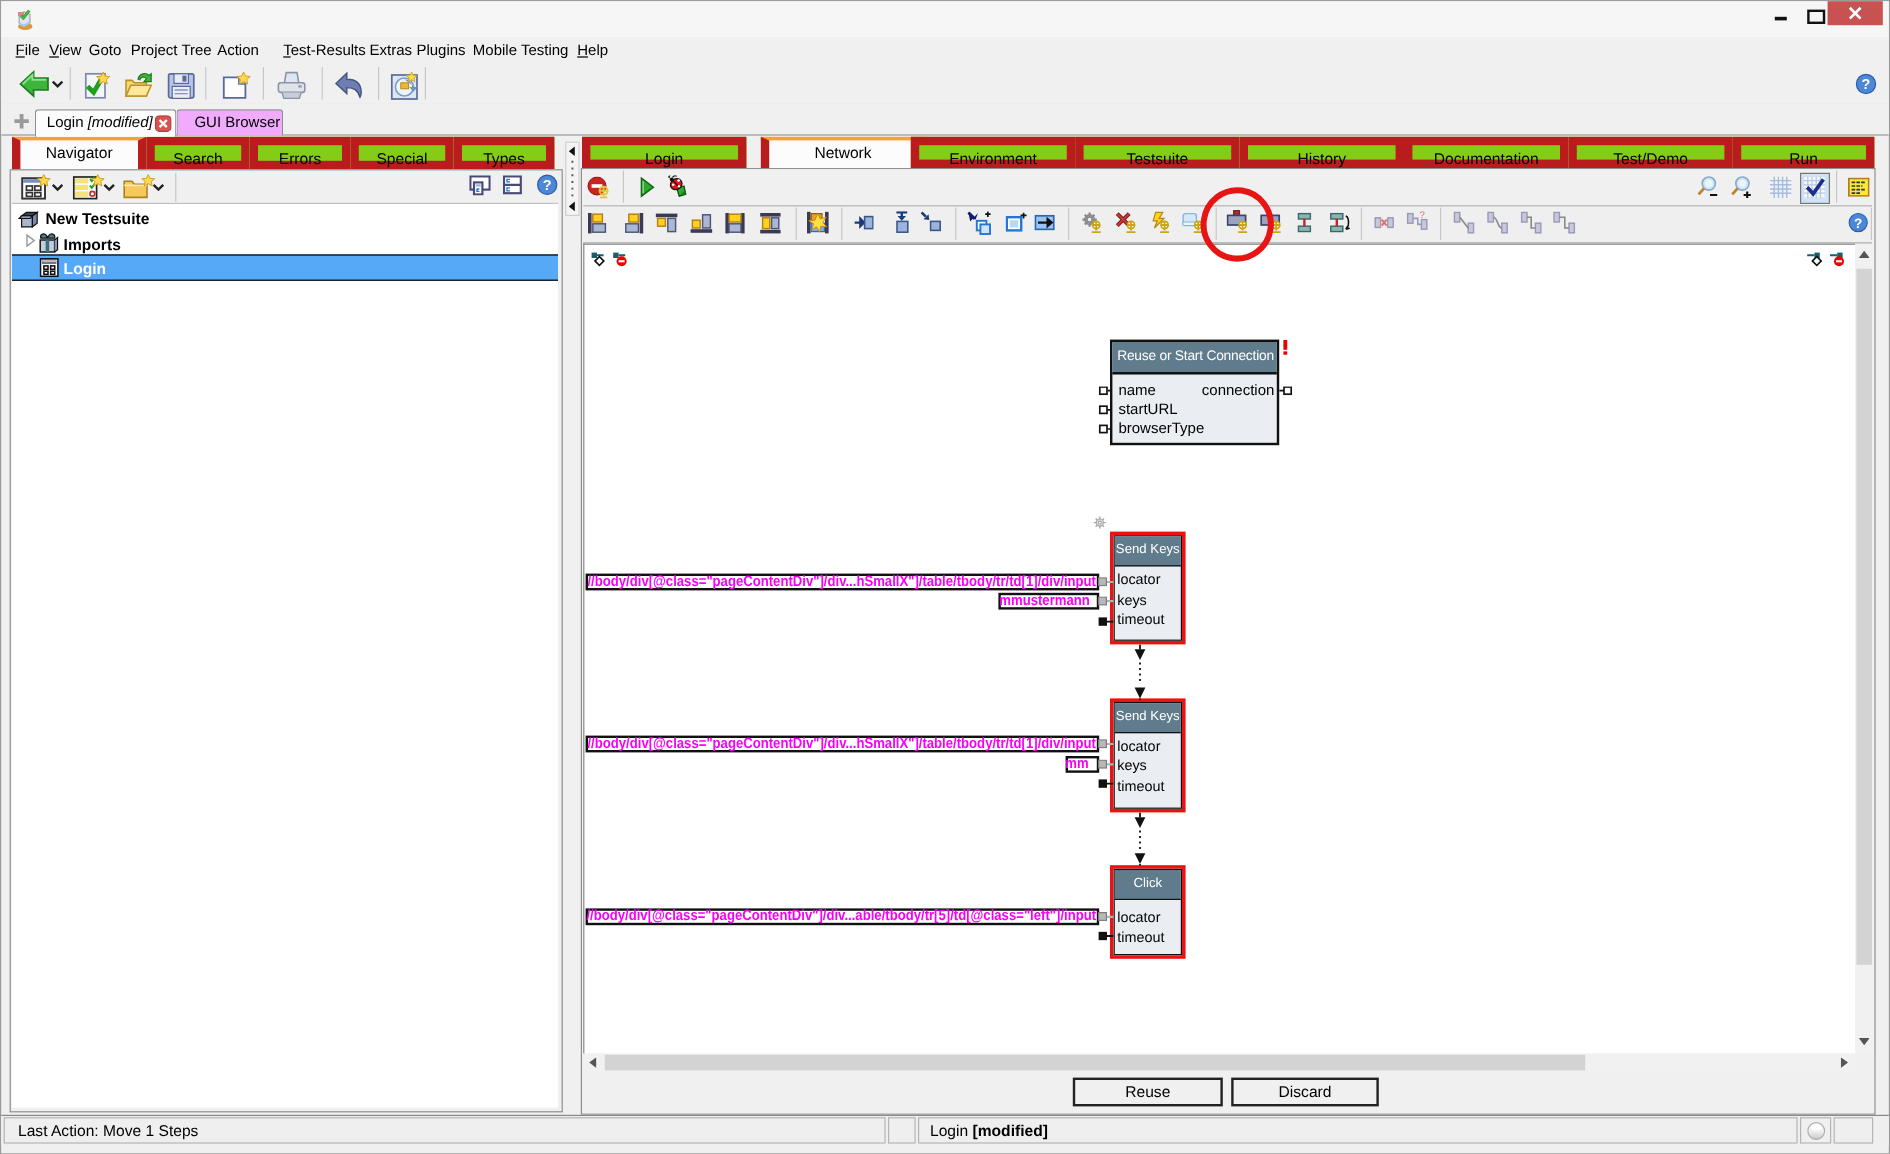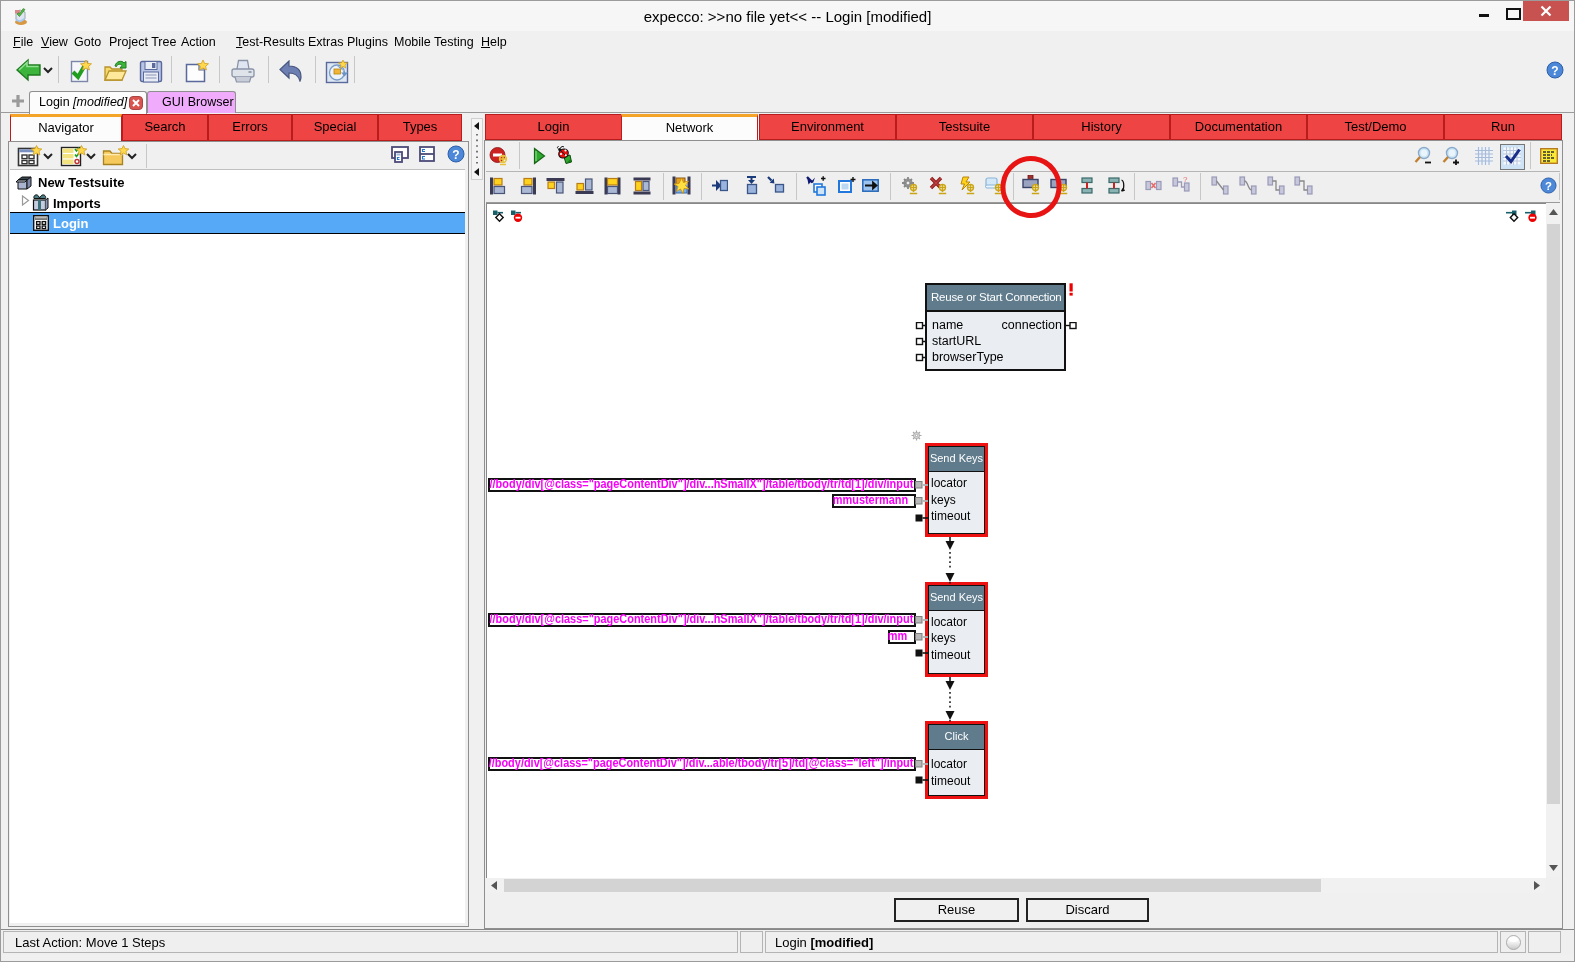--- a/index.html
+++ b/index.html
@@ -23,21 +23,21 @@
  border-bottom:1px solid #d9d9d9;}
 .tsep{position:absolute;top:2px;height:27px;width:1px;background:#c7c7c7;}
 
 #tabrow{position:absolute;left:1px;top:86px;width:1573px;height:28px;background:#f0f0f0;}
 .dtab{position:absolute;top:5px;height:21px;background:#fbfbfb;border:1px solid #8f8f8f;
  border-bottom:none;border-radius:3px 3px 0 0;font-size:12.5px;color:#000;white-space:nowrap;}
 #tabline{position:absolute;left:0;top:26px;width:1573px;height:1px;background:#9a9a9a;}
 
 #leftpanel{position:absolute;left:8px;top:114px;width:460px;height:812px;}
 #rightpanel{position:absolute;left:484px;top:114px;width:1078px;height:813px;}
-.ptab{position:absolute;top:0;height:25px;background:#ef4444;border:1px solid #b91c1c;
+.ptab{position:absolute;top:0;height:25px;background:#84cc16;border:7px solid #b91c1c;
  box-sizing:border-box;font-size:13px;text-align:center;color:#000;}
 .ptab div{margin-top:4px;}
 .ptabsel{background:#fcfcfc;border-top:3px solid #f5a42a;border-bottom:none;}
 .ptabsel div{margin-top:3px;}
 #statusbar{position:absolute;left:1px;top:929px;width:1573px;height:25px;background:#efefef;
  border-top:1px solid #888;font-size:13px;}
 .scell{position:absolute;top:1px;height:22px;border:1px solid #b4b4b4;box-sizing:border-box;}
 .xp{position:absolute;height:14px;border:2px solid #111;background:#fff;box-sizing:border-box;
  white-space:nowrap;overflow:visible;}
 .xp span{position:absolute;right:1px;top:-2px;display:block;font-size:12.5px;font-weight:bold;
@@ -50,21 +50,20 @@
 <body>
 <div id="win"></div>
 <div id="titlebar">
  <svg class="abs" style="left:14px;top:5px" width="14" height="20" viewBox="0 0 14 20">
   <ellipse cx="6" cy="16" rx="6" ry="3" fill="#d89840"></ellipse>
   <path d="M1 6 L5 4 L10 6 L10 13 L5 16 L1 13 Z" fill="#dfe4f2" stroke="#9aa"></path>
   <path d="M0.5 12 C3 15,7 15,9.5 11 L9.5 14 L5 16.5 L0.5 14.5 Z" fill="#a8c8ee"></path>
   <rect x="0" y="4" width="5" height="3.5" fill="#d88888"></rect>
   <path d="M2 8 L4.5 10.5 L10 3.5 L8.2 2.6 L4.5 7.6 L3.2 6.8 Z" fill="#55bb44" stroke="#2a7a22" stroke-width="0.6"></path>
  </svg>
- <div id="title">expecco: &gt;&gt;no file yet&lt;&lt; -- Login [modified]</div>
  <div id="mini"></div>
  <div id="maxi"></div>
  <div id="closeb">
       <svg width="12" height="12" viewBox="0 0 12 12">
   <path d="M1.5 1.5 L10.5 10.5 M10.5 1.5 L1.5 10.5" stroke="#fff" stroke-width="2.2"></path>
       </svg>
     </div>
 </div>
 <div id="menubar">
  <span style="left:12px"><u>F</u>ile</span>
@@ -275,21 +274,21 @@
  <svg class="abs" style="left:1px;top:2px" width="8" height="56" viewBox="0 0 8 56">
   <path d="M6 1 L1 5 L6 9 Z" fill="#111"></path>
   <path d="M6 47 L1 51 L6 55 Z" fill="#111"></path>
   <path d="M4 13 L4 45" stroke="#555" stroke-width="1.6" stroke-dasharray="1.6 4"></path>
  </svg>
 </div>
 <div id="rightpanel">
  <div class="ptab" style="left:1px;width:137px;height:26px">
       <div>Login</div>
     </div>
- <div class="ptab ptabsel" style="left:137px;width:137px;height:27px">
+ <div class="ptab ptabsel" style="left:150px;width:137px;height:27px">
       <div>Network</div>
     </div>
  <div class="ptab" style="left:275px;width:137px;height:26px">
       <div>Environment</div>
     </div>
  <div class="ptab" style="left:412px;width:137px;height:26px">
       <div>Testsuite</div>
     </div>
  <div class="ptab" style="left:549px;width:137px;height:26px">
       <div>History</div>

